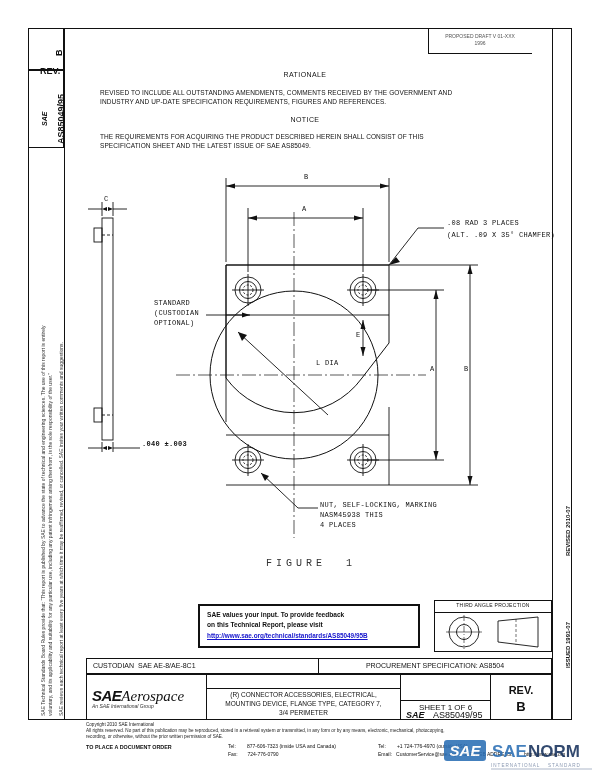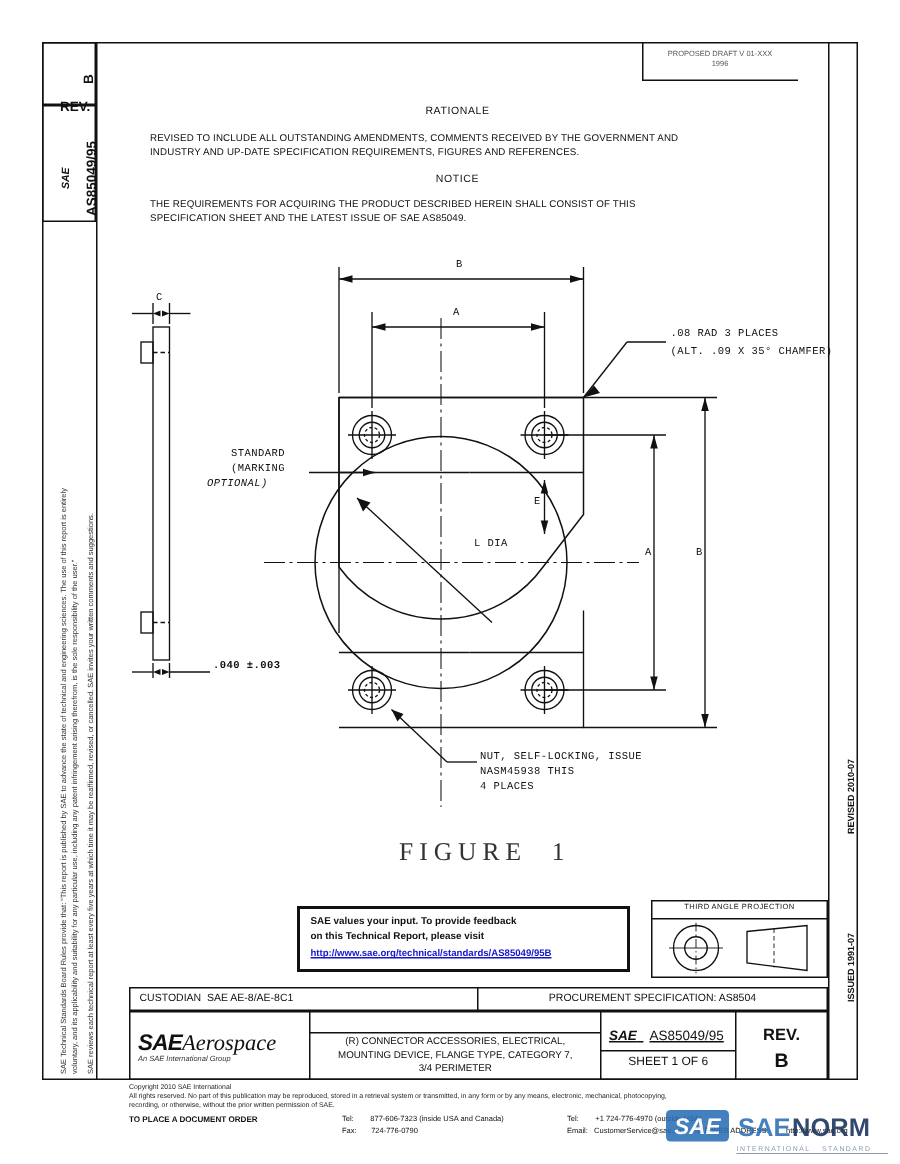--- a/index.html
+++ b/index.html
@@ -77,21 +77,21 @@
              opacity:.88;pointer-events:none;}
   .wm-blue{fill:#2b6fb5;}
 
   
   #footer{position:absolute;left:86px;top:722px;width:500px;}
   #footer .fl{font-size:4.6px;line-height:1.35;color:#222;white-space:pre;}
   .foot-bold{font-weight:bold;font-size:5.4px;}
 
   
   .dimtxt{font-family:"Liberation Mono",monospace;font-size:7px;letter-spacing:.3px;}
-  .fig{font-family:Liberation Serif, serif;font-size:17px;letter-spacing:4px;}
+  .fig{font-family:Liberation Mono, monospace;font-size:10px;letter-spacing:4px;}
 </style>
 </head>
 <body>
 
 <div class="sheet">
 
   <div class="bx" id="outer-border"></div>
 
   <div class="ln vln" id="left-col-line"></div>
   <div class="ln vln" id="right-col-line"></div>
@@ -245,28 +245,28 @@
     <div class="t dimtxt" style="left:236px;top:46px;">A</div>
     <div class="t dimtxt" style="left:38px;top:36px;">C</div>
     <div class="t dimtxt" style="left:290px;top:172px;">E</div>
     <div class="t dimtxt" style="left:364px;top:206px;">A</div>
     <div class="t dimtxt" style="left:398px;top:206px;">B</div>
 
     <div class="t dimtxt" style="left:381px;top:60px;">.08 RAD 3 PLACES</div>
     <div class="t dimtxt" style="left:381px;top:72px;">(ALT. .09 X 35° CHAMFER)</div>
 
     <div class="t dimtxt" style="left:88px;top:140px;">STANDARD</div>
-    <div class="t dimtxt" style="left:88px;top:150px;">(MARKING</div>
-    <div class="t dimtxt" style="left:72px;top:160px;font-style:italic;">OPTIONAL)</div>
+    <div class="t dimtxt" style="left:88px;top:150px;">(CUSTODIAN</div>
+    <div class="t dimtxt" style="left:88px;top:160px;">OPTIONAL)</div>
 
     <div class="t dimtxt" style="left:250px;top:200px;">L DIA</div>
 
     <div class="t dimtxt" style="left:76px;top:281px;font-weight:bold;">.040 ±.003</div>
 
-    <div class="t dimtxt" style="left:254px;top:342px;">NUT, SELF-LOCKING, ISSUE</div>
+    <div class="t dimtxt" style="left:254px;top:342px;">NUT, SELF-LOCKING, MARKING</div>
     <div class="t dimtxt" style="left:254px;top:352px;">NASM45938 THIS</div>
     <div class="t dimtxt" style="left:254px;top:362px;">4 PLACES</div>
 
     <div class="t fig" style="left:200px;top:398px;color:#333;">FIGURE  1</div>
   </div>
 
   <div class="bx" id="feedback-box">
     <div class="t line" style="left:7px;top:5px;">SAE values your input. To provide feedback</div>
     <div class="t line" style="left:7px;top:15px;">on this Technical Report, please visit</div>
     <a href="#" id="feedback-url" class="t" style="left:7px;top:26px;">http://www.sae.org/technical/standards/AS85049/95B</a>
@@ -300,21 +300,21 @@
 
   <div style="position:absolute;left:92px;top:687px;">
     <span class="sae-word" style="font-size:15px;letter-spacing:-.5px;">SAE</span><span style="font-size:15px;font-style:italic;font-family:'Liberation Serif',serif;">Aerospace</span>
   </div>
   <div class="t s5" style="left:92px;top:704px;font-style:italic;color:#333;">An SAE International Group</div>
 
   <div class="t s65 c" style="left:207px;top:691px;width:193px;">(R) CONNECTOR ACCESSORIES, ELECTRICAL,</div>
   <div class="t s65 c" style="left:207px;top:700px;width:193px;">MOUNTING DEVICE, FLANGE TYPE, CATEGORY 7,</div>
   <div class="t s65 c" style="left:207px;top:709px;width:193px;">3/4 PERIMETER</div>
 
-  <div style="position:absolute;left:406px;top:680px;text-decoration:underline;">
+  <div style="position:absolute;left:406px;top:704px;">
     <span class="sae-word" style="font-size:9px;">SAE</span>
     <span style="font-size:9px;padding-left:4px;">AS85049/95</span>
   </div>
   <div class="t s8 c" style="left:401px;top:704px;width:89px;">SHEET 1 OF 6</div>
 
   <div class="t b c" style="left:491px;top:684px;width:60px;font-size:11px;">REV.</div>
   <div class="t b c" style="left:491px;top:700px;width:60px;font-size:13px;">B</div>
 
   <div id="footer">
     <div class="fl">Copyright 2010 SAE International</div>

